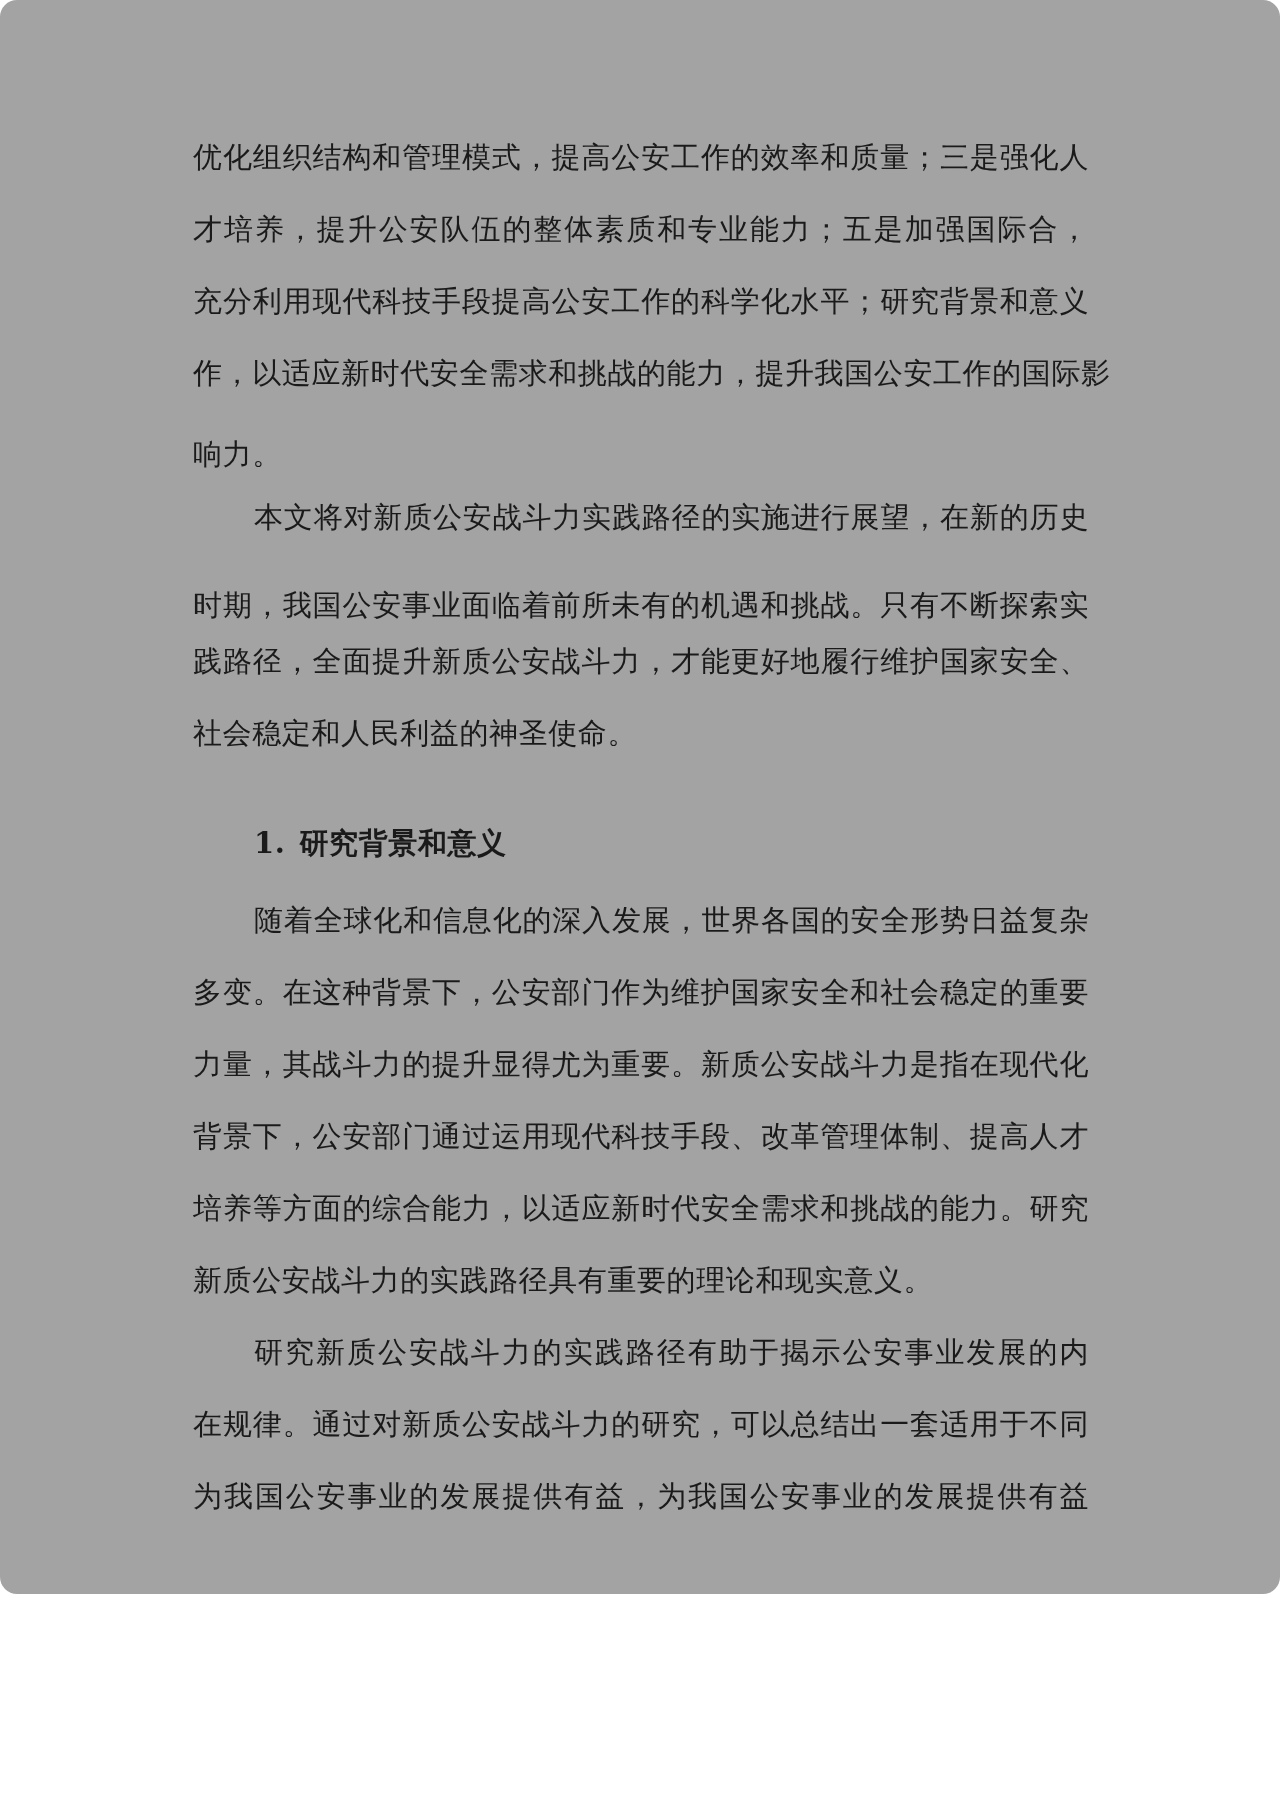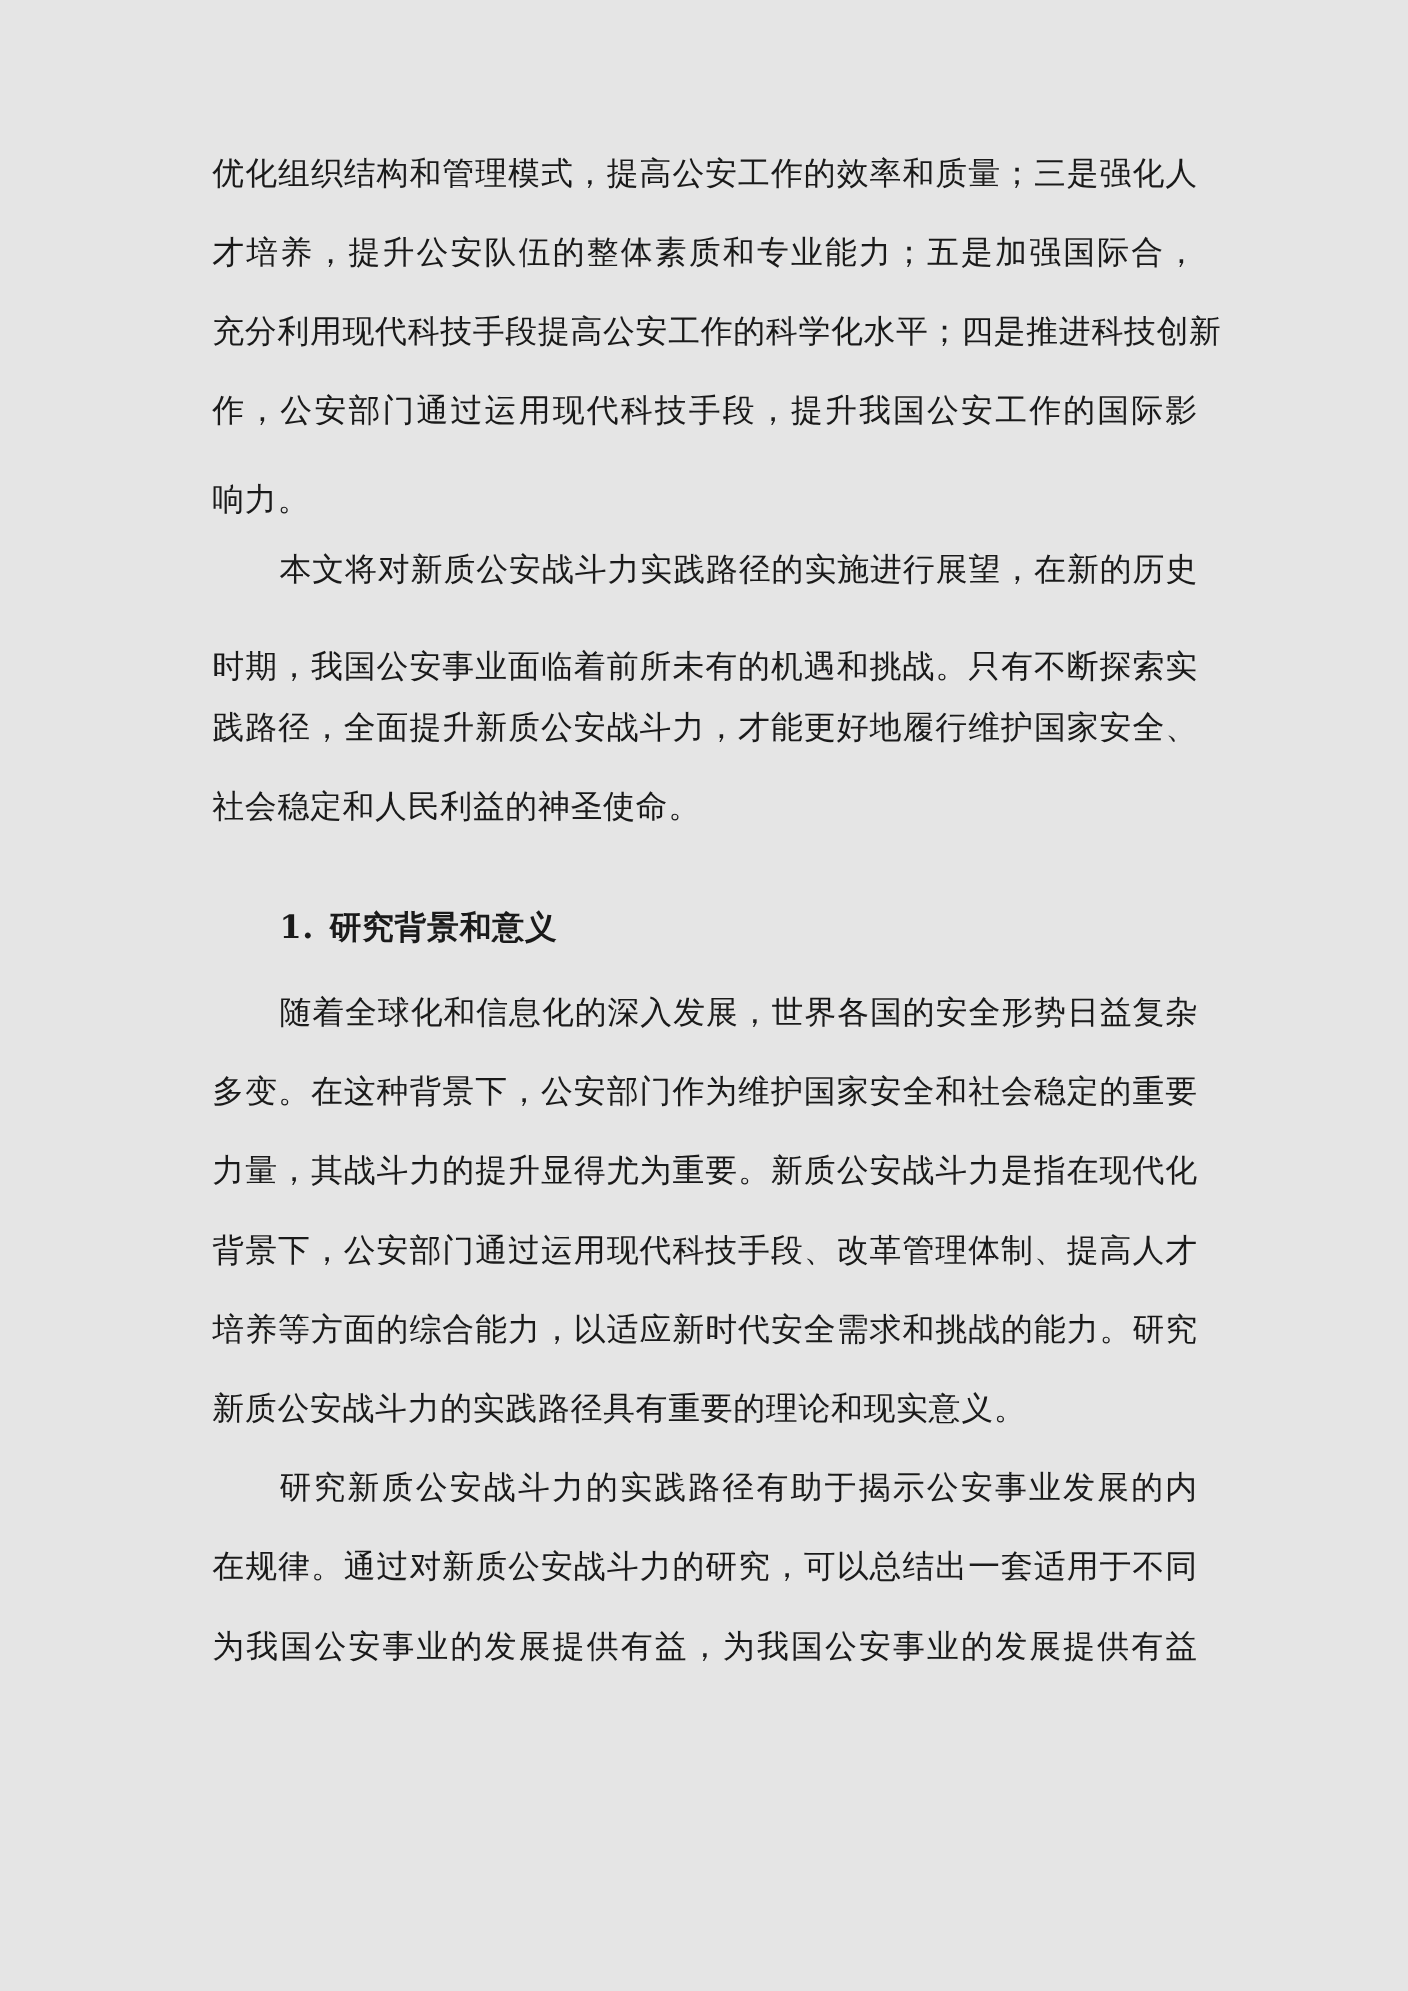--- a/index.html
+++ b/index.html
@@ -13,22 +13,23 @@
       position: relative;
       overflow: hidden;
       font-family: "DejaVu Serif", "Liberation Serif", serif;
       color: #1a1a1a;
     }
     .page {
       position: absolute;
       left: 0;
       top: 0;
       width: 1280px;
-      height: 1810px;
-      background: #e5e5e5;
+      height: 1594px;
+      background: #a3a3a3;
+      border-radius: 17px;
     }
     .line {
       position: absolute;
       left: 193px;
       width: 896px;
       font-size: 29px;
       line-height: 40px;
       height: 40px;
       white-space: nowrap;
       letter-spacing: 0.6px;
@@ -49,22 +50,22 @@
     }
   </style>
 </head>
 <body>
 
 <div class="page">
 
   <div>
     <div class="line justify" style="top:137px">优化组织结构和管理模式，提高公安工作的效率和质量；三是强化人</div>
     <div class="line justify" style="top:209px">才培养，提升公安队伍的整体素质和专业能力；五是加强国际合，</div>
-    <div class="line justify" style="top:281px">充分利用现代科技手段提高公安工作的科学化水平；四是推进科技创新</div>
-    <div class="line justify" style="top:353px">作，公安部门通过运用现代科技手段，提升我国公安工作的国际影</div>
+    <div class="line justify" style="top:281px">充分利用现代科技手段提高公安工作的科学化水平；研究背景和意义</div>
+    <div class="line justify" style="top:353px">作，以适应新时代安全需求和挑战的能力，提升我国公安工作的国际影</div>
     <div class="line" style="top:434px">响力。</div>
   </div>
 
   <div>
     <div class="line indent justify" style="top:497px">本文将对新质公安战斗力实践路径的实施进行展望，在新的历史</div>
     <div class="line justify" style="top:585px">时期，我国公安事业面临着前所未有的机遇和挑战。只有不断探索实</div>
     <div class="line justify" style="top:641px">践路径，全面提升新质公安战斗力，才能更好地履行维护国家安全、</div>
     <div class="line" style="top:713px">社会稳定和人民利益的神圣使命。</div>
   </div>
 

